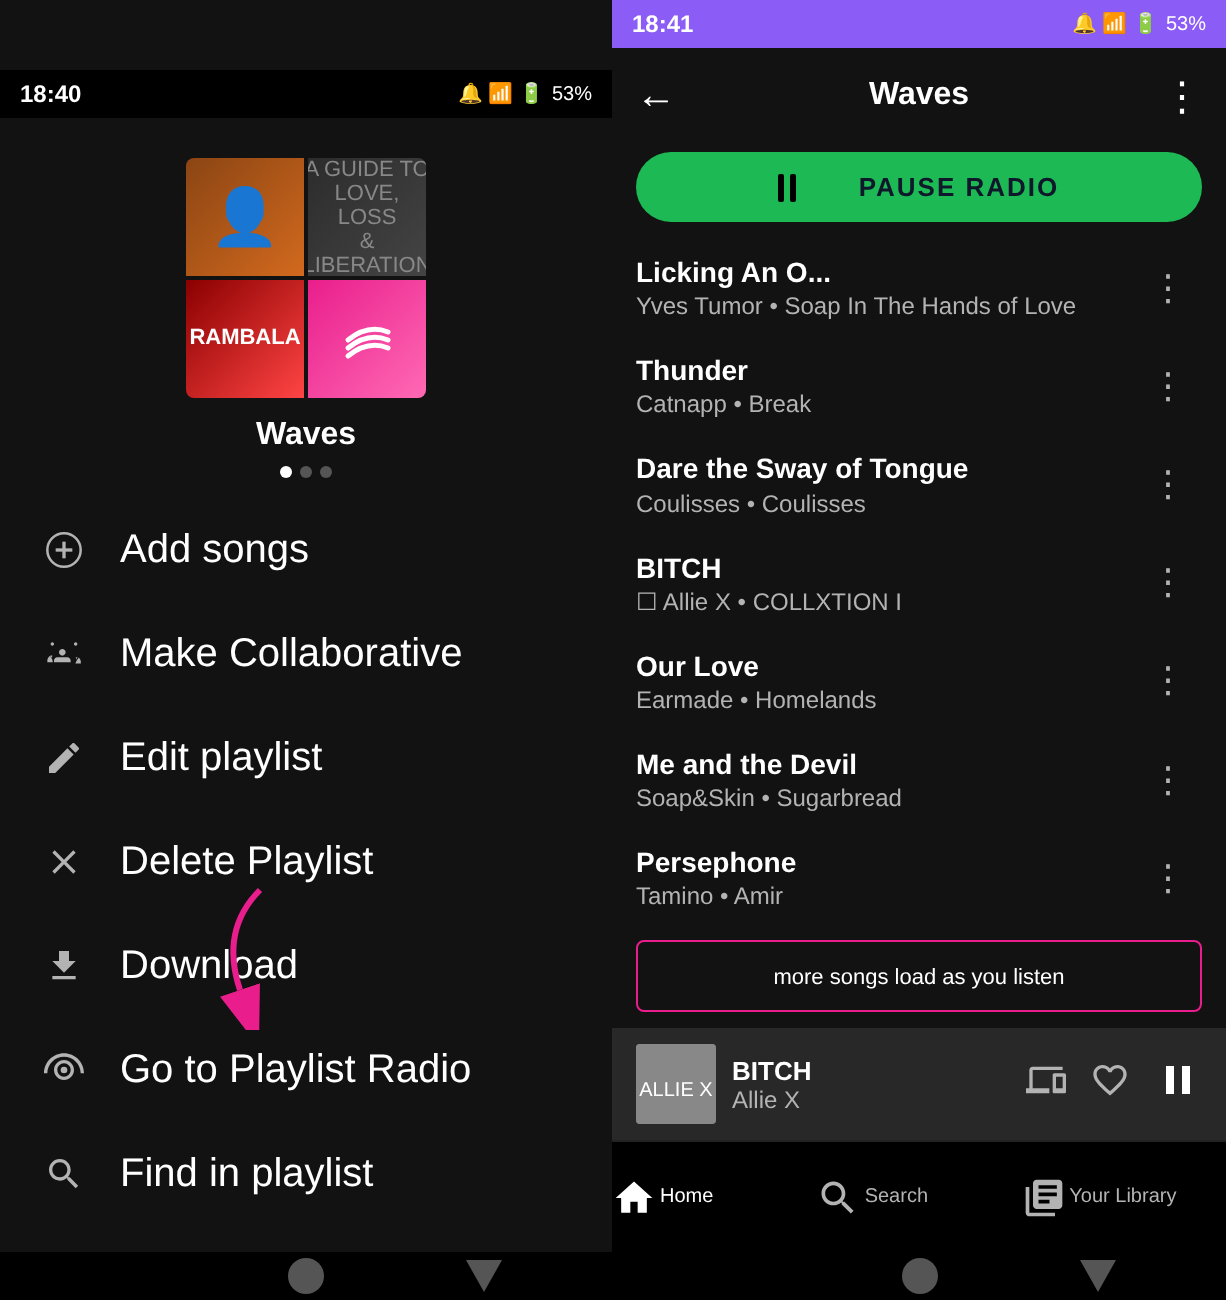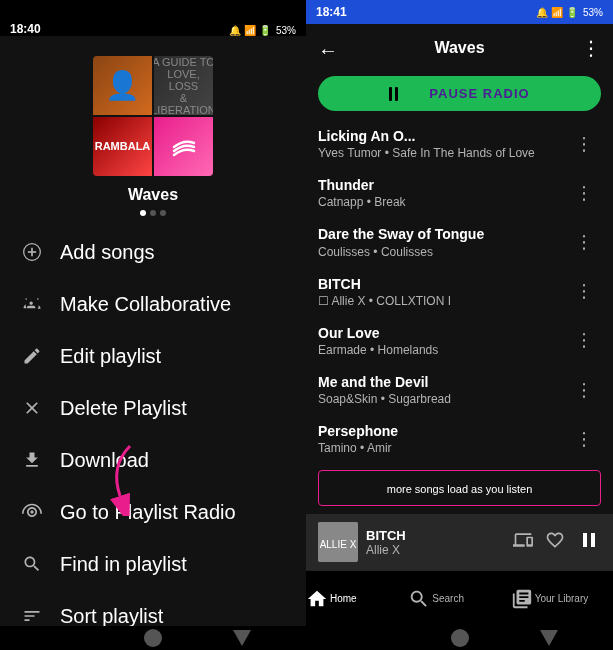--- a/index.html
+++ b/index.html
@@ -17,27 +17,28 @@
       width: 306px;
       height: 650px;
       background: #121212;
       display: flex;
       flex-direction: column;
       position: relative;
       overflow: hidden;
     }
 
     .status-bar-left {
-      height: 36px;
+      height: 24px;
       background: #000;
       display: flex;
-      align-items: flex-end;
+      align-items: center;
       justify-content: space-between;
       padding: 0 10px;
       flex-shrink: 0;
+      margin-top: 35px;
     }
 
     .status-time {
       color: #fff;
       font-size: 12px;
       font-weight: 600;
     }
 
     .status-icons {
       display: flex;
@@ -163,21 +164,21 @@
       width: 307px;
       height: 650px;
       background: #121212;
       display: flex;
       flex-direction: column;
       position: relative;
     }
 
     .status-bar-right {
       height: 24px;
-      background: #1d4ed8;
+      background: #8b5cf6;
       display: flex;
       align-items: center;
       justify-content: space-between;
       padding: 0 10px;
       flex-shrink: 0;
     }
 
     .right-header {
       height: 48px;
       display: flex;
@@ -220,21 +221,21 @@
       display: flex;
       align-items: center;
       justify-content: center;
       gap: 8px;
       margin: 4px 12px 8px;
       cursor: pointer;
       flex-shrink: 0;
     }
 
     .pause-radio-btn .btn-text {
-      color: #4c1d95;
+      color: #0f172a;
       font-size: 13px;
       font-weight: 700;
       letter-spacing: 1px;
       padding-left: 23px;
     }
 
     .pause-icon {
       display: flex;
       gap: 3px;
     }
@@ -566,21 +567,21 @@
       <div class="pause-bar"></div>
       <div class="pause-bar"></div>
     </div>
     <span class="btn-text">PAUSE RADIO</span>
   </div>
 
   <div class="song-list">
     <div class="song-item">
       <div class="song-info">
         <div class="song-title">Licking An O...</div>
-        <div class="song-artist">Yves Tumor • Safe In The Hands of Love</div>
+        <div class="song-artist">Yves Tumor • Soap In The Hands of Love</div>
       </div>
       <span class="song-more">⋮</span>
     </div>
     <div class="song-item">
       <div class="song-info">
         <div class="song-title">Thunder</div>
         <div class="song-artist">Catnapp • Break</div>
       </div>
       <span class="song-more">⋮</span>
     </div>

